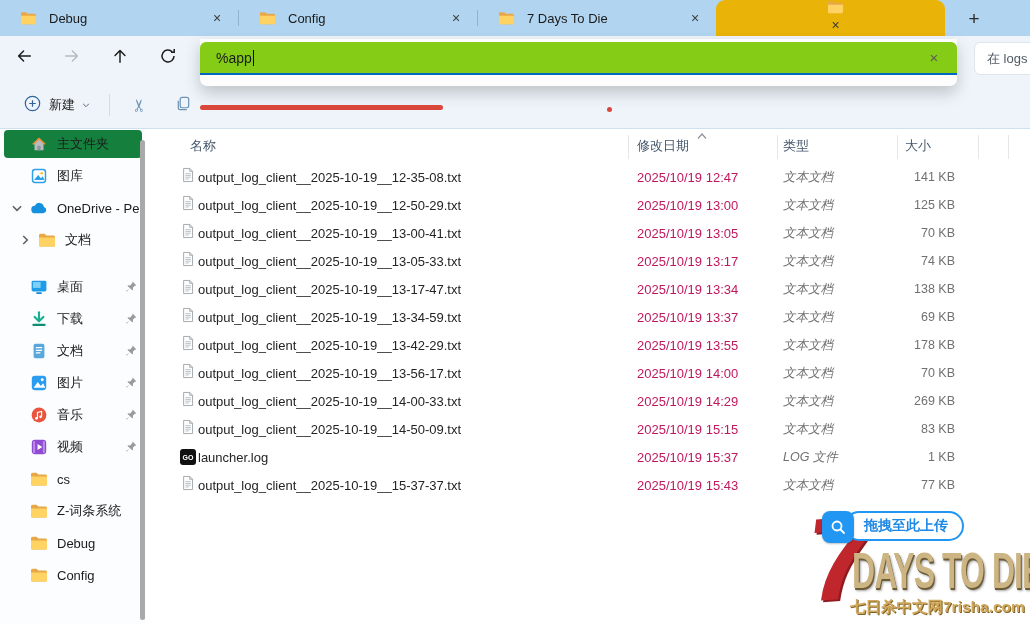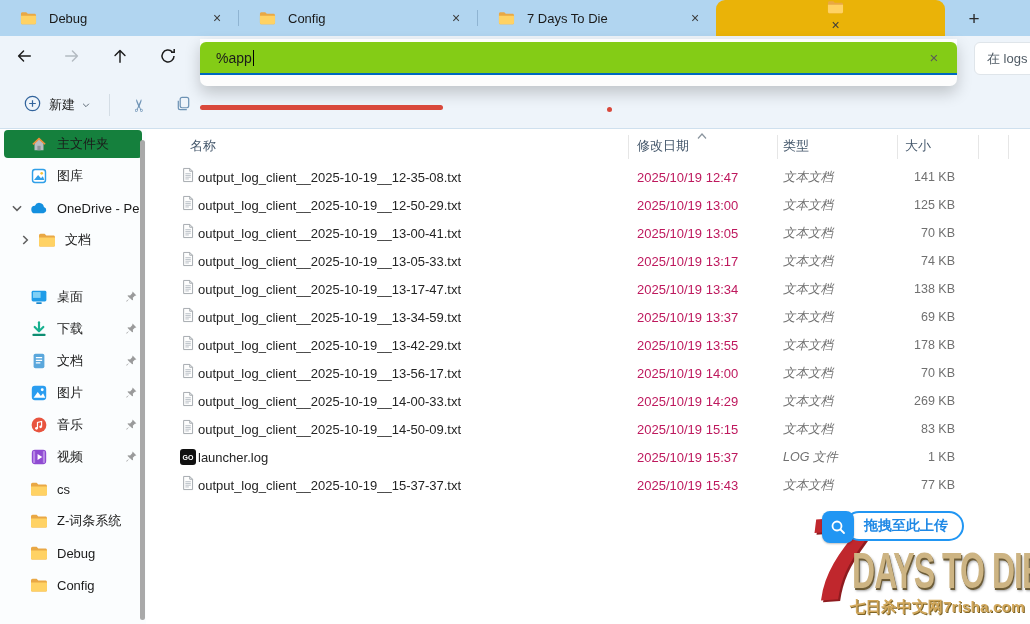--- a/index.html
+++ b/index.html
@@ -47,21 +47,21 @@
 
   
   .sidebar { position:absolute; left:0; top:130px; width:146px; height:494px; background:#fbfdfe; overflow:hidden; }
   .sitem { position:relative; height:28px; margin:0 4px 4px 4px; display:flex; align-items:center; border-radius:4px; }
   .sitem.selected { background:#15803d; }
   .sitem .sexp { width:14px; margin-left:6px; flex:none; display:flex; }
   .sitem .sic { width:18px; height:18px; margin-left:6px; flex:none; }
   .sitem .slabel { font-size:13px; color:#1b1b1b; margin-left:9px; white-space:nowrap; flex:1; overflow:hidden; }
   .sitem .spin { width:14px; height:14px; margin-right:4px; flex:none; opacity:.75; }
   .sitem.child { padding-left:8px; }
-  .sitem.gap { margin-top:29px;justify-content:center; }
+  .sitem.gap { margin-top:19px;justify-content:center; }
   .sitem svg { width:100%; height:100%; }
   .sscroll { position:absolute; left:140px; top:140px; width:5px; height:480px; background:#a9a9a9; border-radius:3px; z-index:5; }
 
   
   .main { position:absolute; left:150px; top:130px; width:880px; height:494px; background:#fff; }
   .lheader { position:absolute; left:0; top:2px; width:880px; height:27px; display:flex; align-items:center; font-size:13px; color:#44576b; }
   .lheader .hname { margin-left:40px; width:447px; }
   .lheader .hdate { width:146px; }
   .lheader .htype { width:122px; }
   .lheader .hsize { width:50px; }

